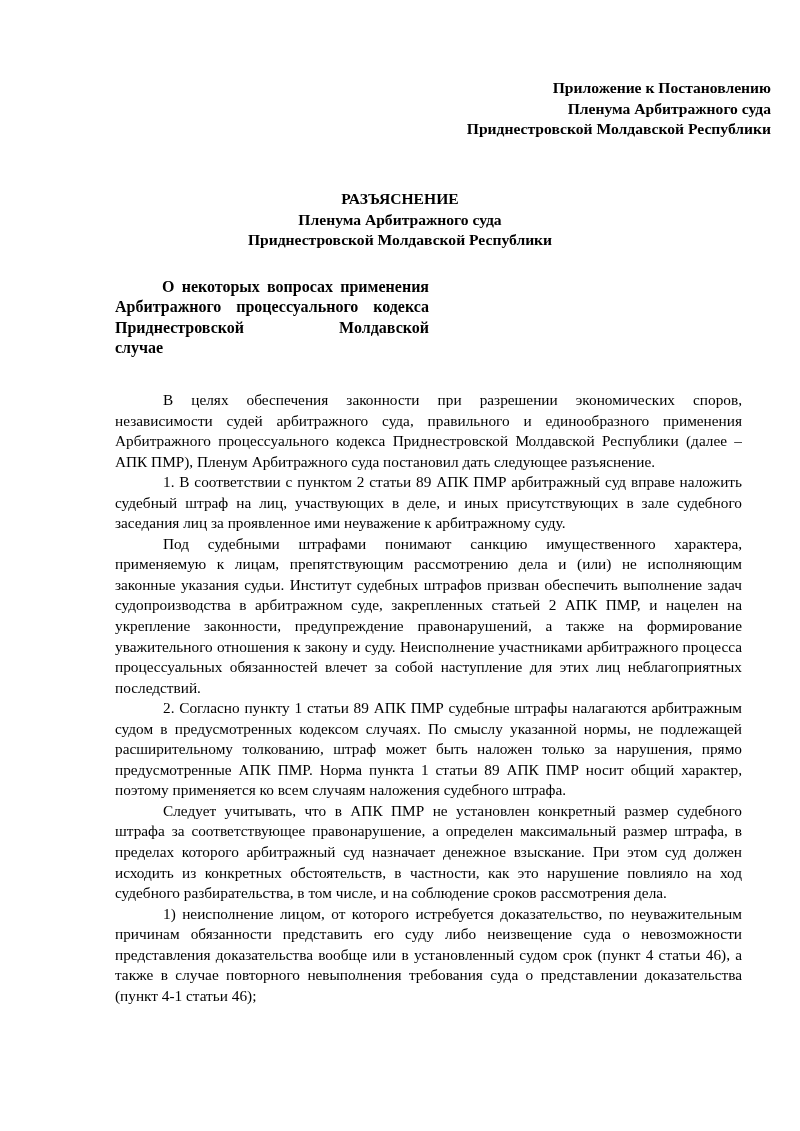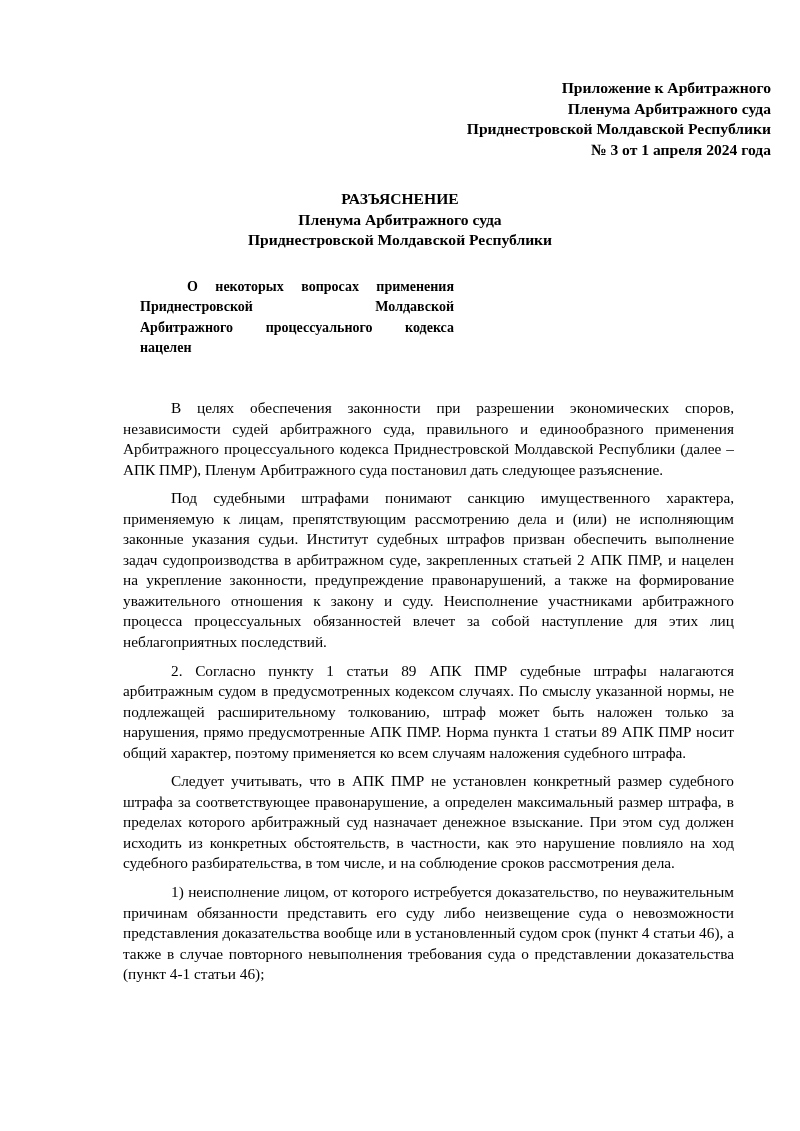--- a/index.html
+++ b/index.html
@@ -42,75 +42,74 @@
       font-weight: bold;
       font-size: 15.6px;
       line-height: 20.5px;
     }
     .subject {
       position: absolute;
       left: 115px;
       top: 277px;
       width: 314px;
       font-weight: bold;
-      font-size: 14px;
+      font-size: 16px;
       line-height: 20.4px;
       text-align: justify;
       text-align-last: left;
       text-indent: 47px;
-      margin-left: 25px;
     }
     .subject .line {
       display: block;
       text-align: justify;
       text-align-last: justify;
       text-indent: 0;
     }
     .subject .line.first { padding-left: 47px; }
     .subject .line.last { text-align-last: left; }
     .body-text {
       position: absolute;
       left: 115px;
       top: 390px;
       width: 627px;
       font-size: 15.3px;
       line-height: 20.55px;
     }
     .para {
-      margin: 8px;
+      margin: 0;
       text-indent: 48px;
       text-align: justify;
     }
   </style>
 </head>
 <body>
 
 <div class="page">
 
   <div class="appendix">
-    <div>Приложение к Арбитражного</div>
+    <div>Приложение к Постановлению</div>
     <div>Пленума Арбитражного суда</div>
     <div>Приднестровской Молдавской Республики</div>
-    <div>№ 3 от 1 апреля 2024 года</div>
   </div>
 
   <div class="title-block">
     <div>РАЗЪЯСНЕНИЕ</div>
     <div>Пленума Арбитражного суда</div>
     <div>Приднестровской Молдавской Республики</div>
   </div>
 
   <div class="subject">
     <span class="line first">О некоторых вопросах применения</span>
+    <span class="line">Арбитражного процессуального кодекса</span>
     <span class="line">Приднестровской Молдавской</span>
-    <span class="line">Арбитражного процессуального кодекса</span>
-    <span class="line last">нацелен</span>
+    <span class="line last">случае</span>
   </div>
 
   <div class="body-text">
     <p class="para">В целях обеспечения законности при разрешении экономических споров, независимости судей арбитражного суда, правильного и единообразного применения Арбитражного процессуального кодекса Приднестровской Молдавской Республики (далее – АПК ПМР), Пленум Арбитражного суда постановил дать следующее разъяснение.</p>
+    <p class="para">1. В соответствии с пунктом 2 статьи 89 АПК ПМР арбитражный суд вправе наложить судебный штраф на лиц, участвующих в деле, и иных присутствующих в зале судебного заседания лиц за проявленное ими неуважение к арбитражному суду.</p>
     <p class="para">Под судебными штрафами понимают санкцию имущественного характера, применяемую к лицам, препятствующим рассмотрению дела и (или) не исполняющим законные указания судьи. Институт судебных штрафов призван обеспечить выполнение задач судопроизводства в арбитражном суде, закрепленных статьей 2 АПК ПМР, и нацелен на укрепление законности, предупреждение правонарушений, а также на формирование уважительного отношения к закону и суду. Неисполнение участниками арбитражного процесса процессуальных обязанностей влечет за собой наступление для этих лиц неблагоприятных последствий.</p>
     <p class="para">2. Согласно пункту 1 статьи 89 АПК ПМР судебные штрафы налагаются арбитражным судом в предусмотренных кодексом случаях. По смыслу указанной нормы, не подлежащей расширительному толкованию, штраф может быть наложен только за нарушения, прямо предусмотренные АПК ПМР. Норма пункта 1 статьи 89 АПК ПМР носит общий характер, поэтому применяется ко всем случаям наложения судебного штрафа.</p>
     <p class="para">Следует учитывать, что в АПК ПМР не установлен конкретный размер судебного штрафа за соответствующее правонарушение, а определен максимальный размер штрафа, в пределах которого арбитражный суд назначает денежное взыскание. При этом суд должен исходить из конкретных обстоятельств, в частности, как это нарушение повлияло на ход судебного разбирательства, в том числе, и на соблюдение сроков рассмотрения дела.</p>
     <p class="para">1) неисполнение лицом, от которого истребуется доказательство, по неуважительным причинам обязанности представить его суду либо неизвещение суда о невозможности представления доказательства вообще или в установленный судом срок (пункт 4 статьи 46), а также в случае повторного невыполнения требования суда о представлении доказательства (пункт 4-1 статьи  46);</p>
   </div>
 
 </div>
 
 </body></html>

